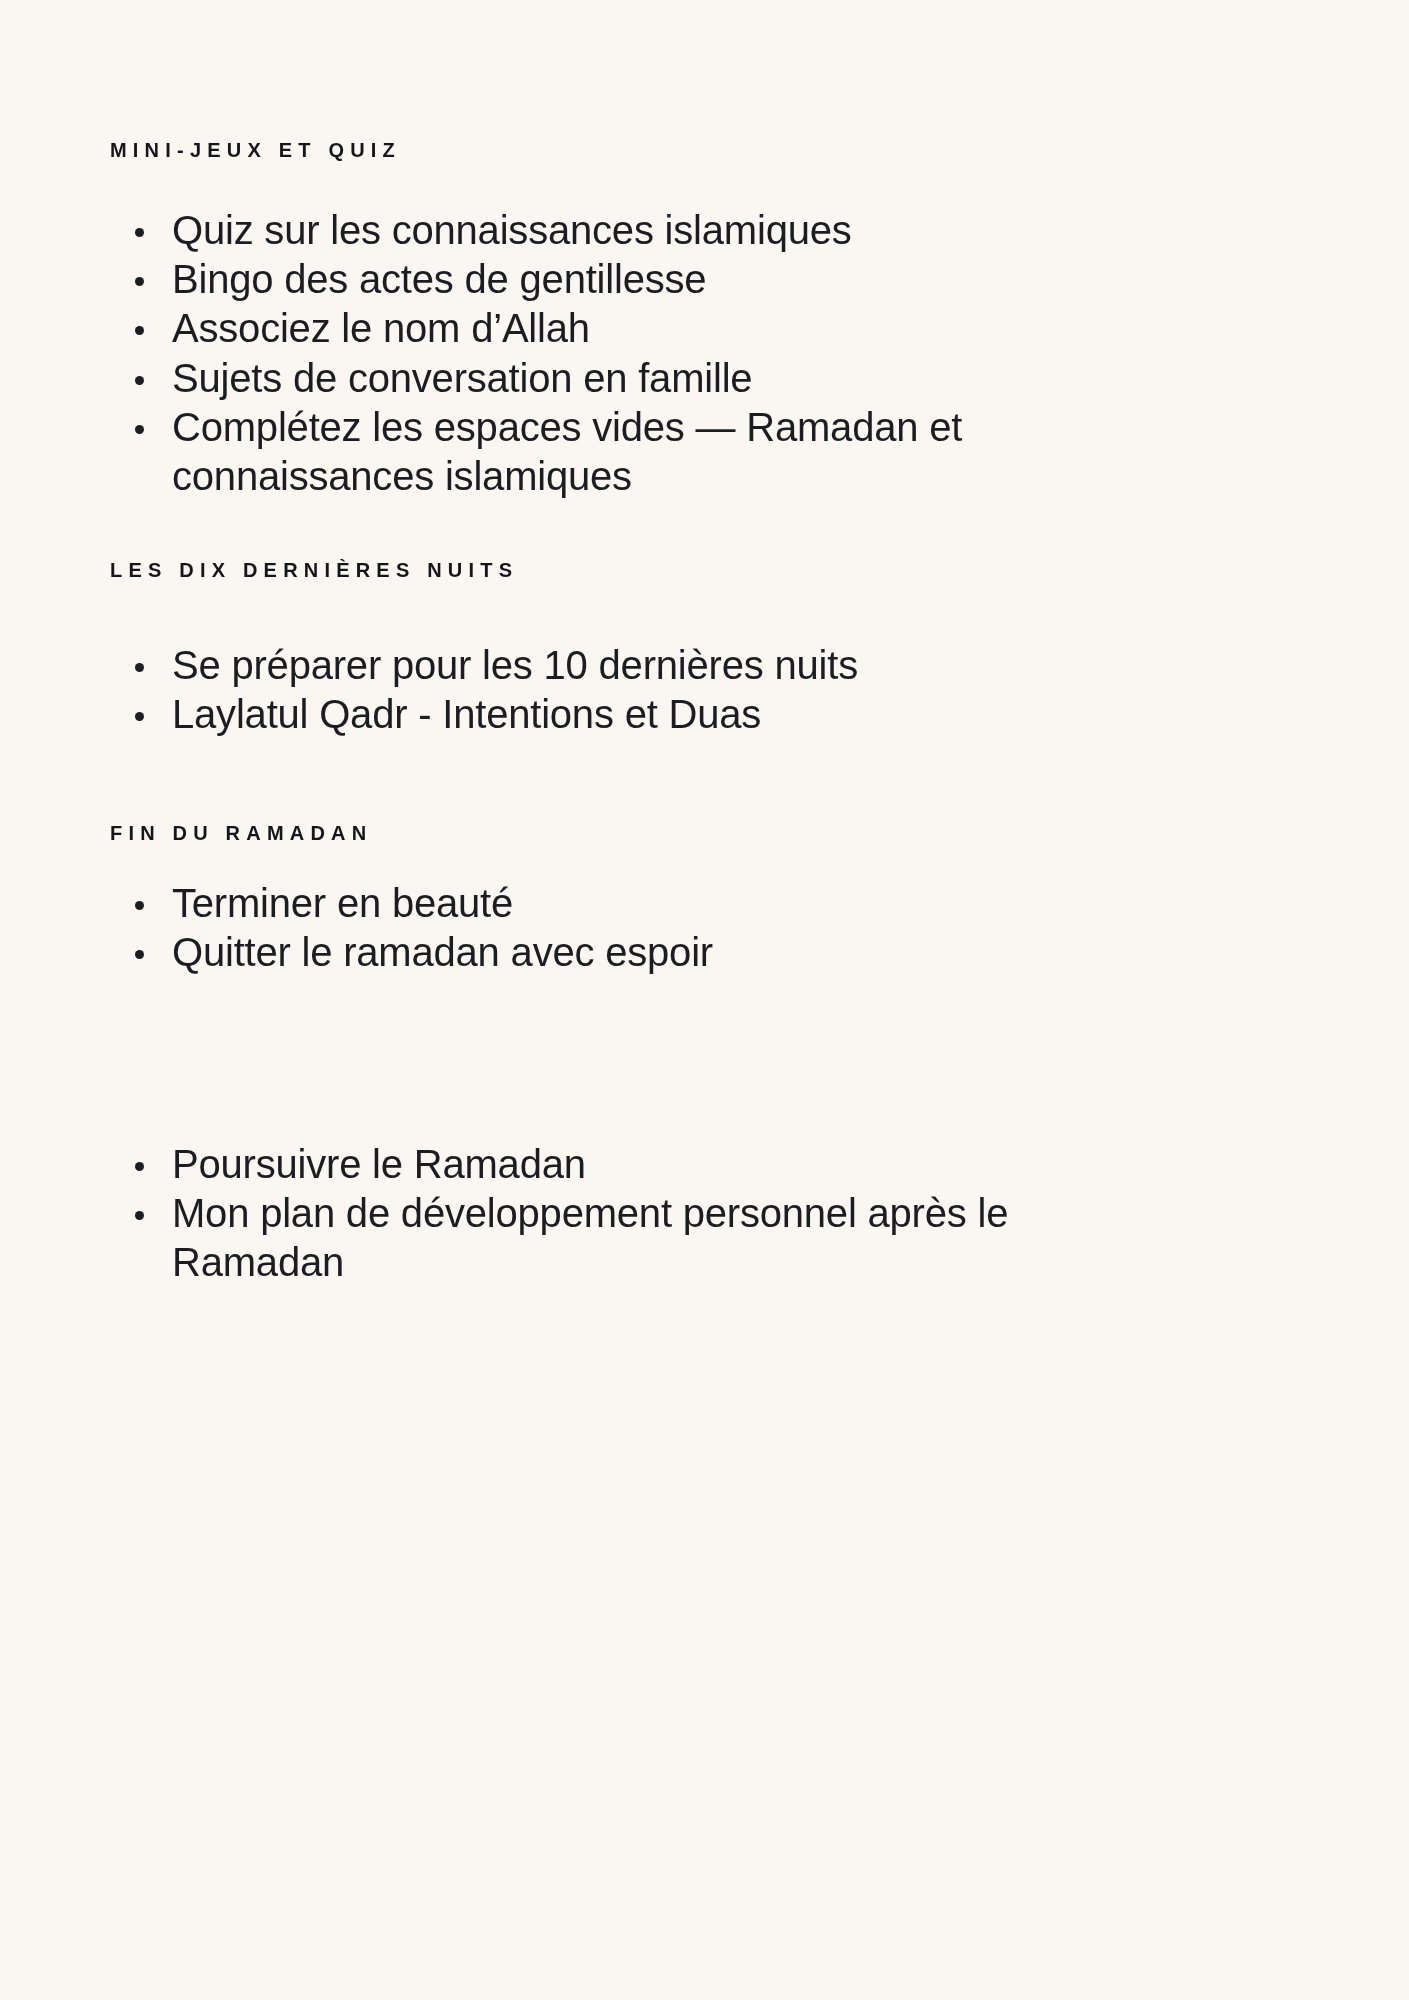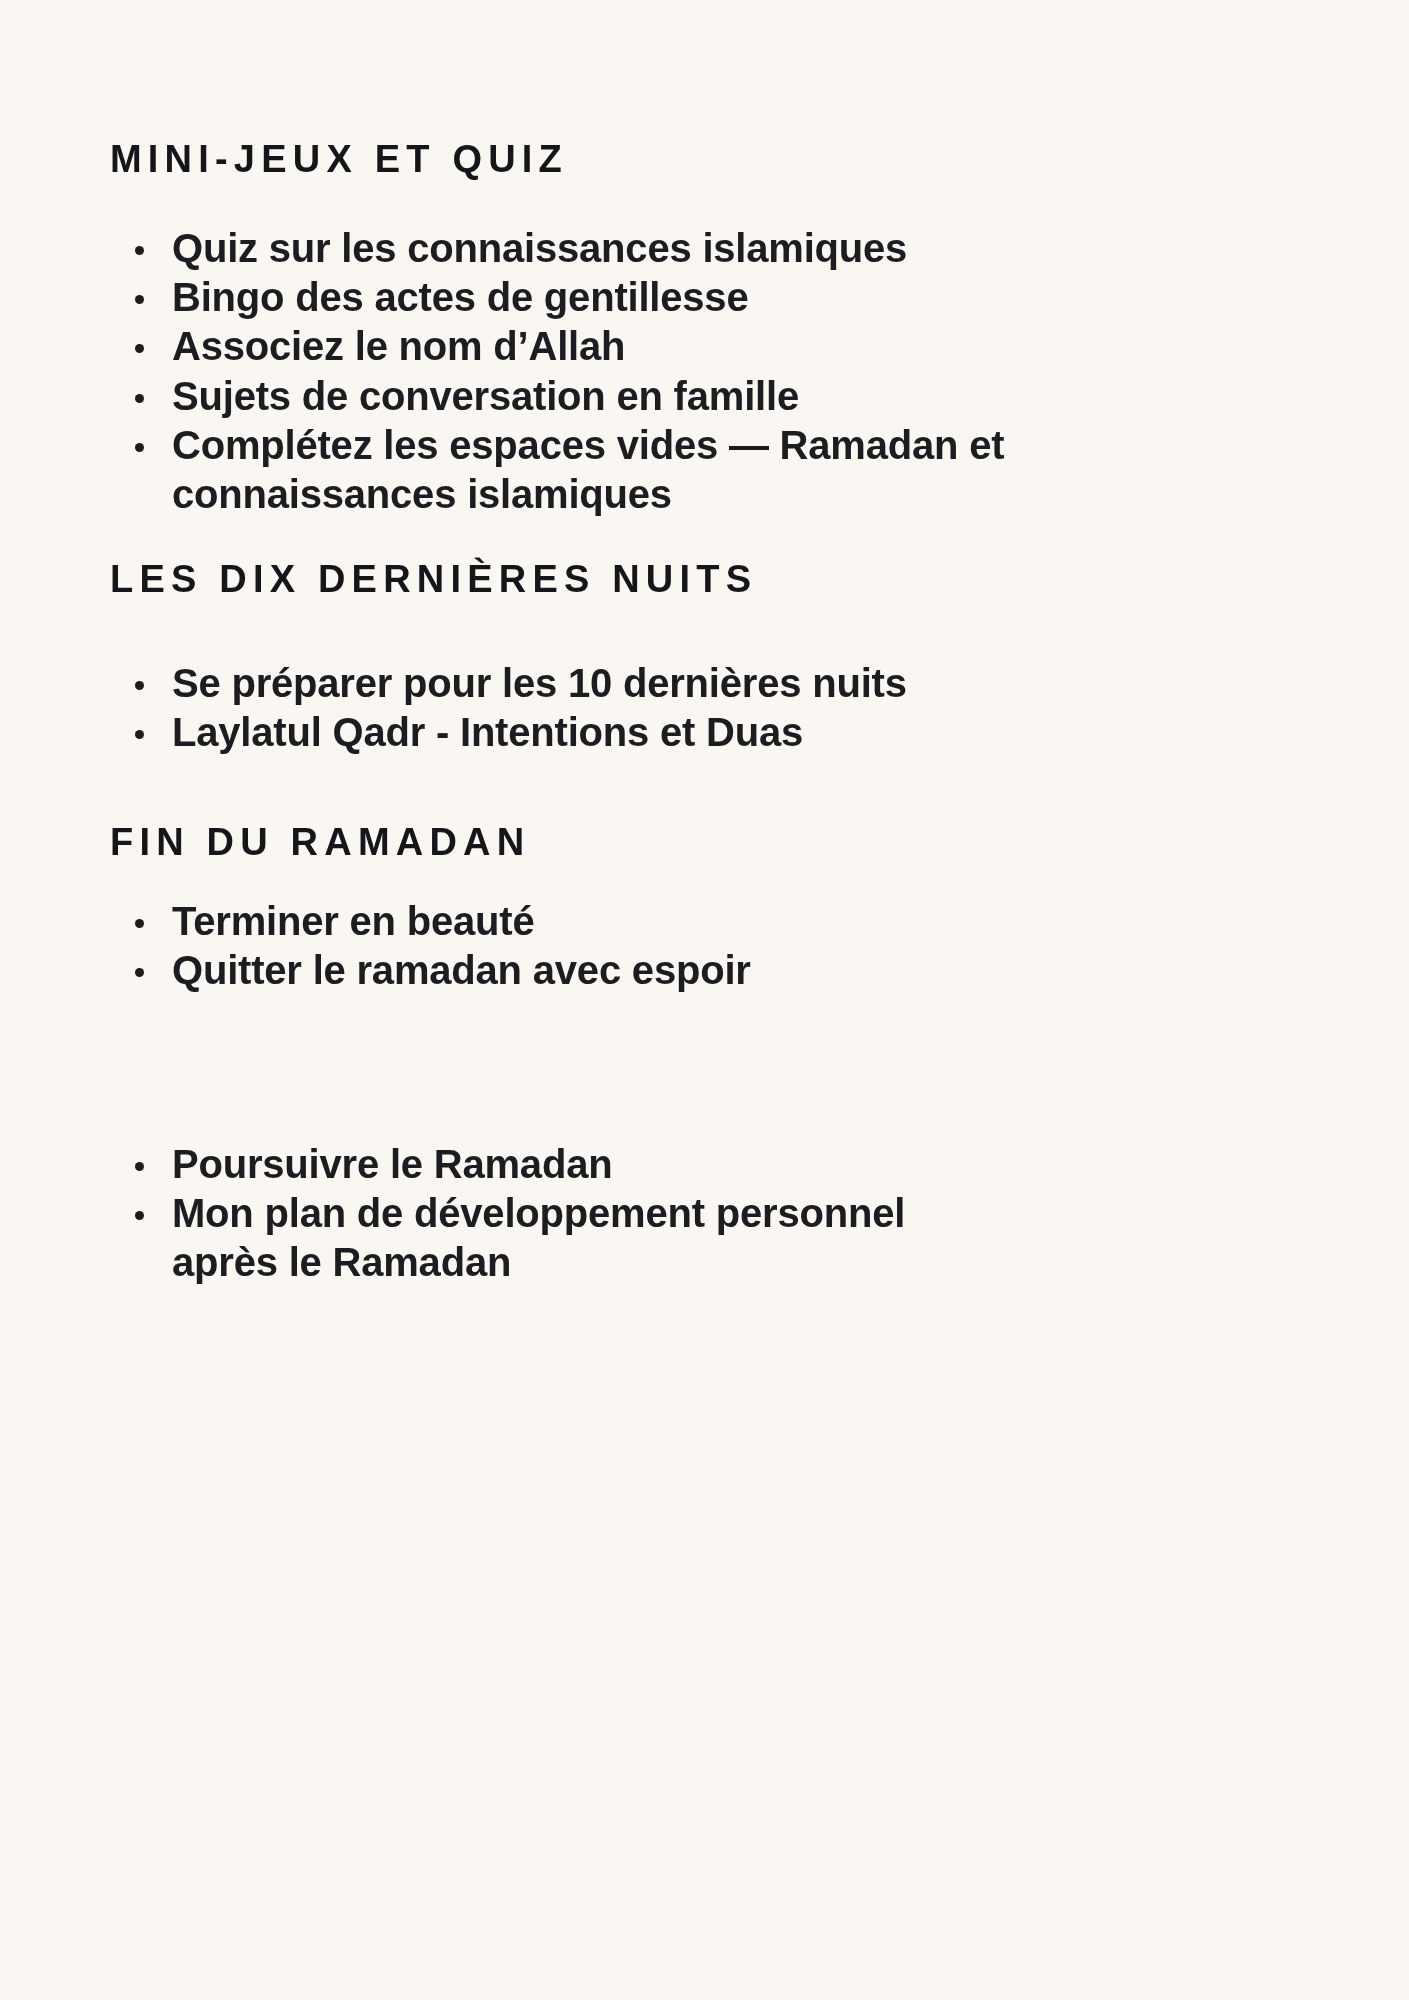--- a/index.html
+++ b/index.html
@@ -24,41 +24,41 @@
   }
 
   .section {
     position: absolute;
     left: 110px;
   }
 
   .section-heading {
     font-family: "Liberation Sans", sans-serif;
     font-weight: 700;
-    font-size: 38px;
+    font-size: 20px;
     letter-spacing: 6.2px;
     color: #15161a;
     text-transform: uppercase;
     line-height: 1;
     white-space: nowrap;
     margin: 0;
   }
 
   ul.bullets {
     list-style: none;
     margin: 0;
     padding: 0;
   }
 
   ul.bullets li {
     position: relative;
     font-size: 40px;
     line-height: 1.23;
     color: #1c1d21;
-    font-weight: 700;
+    font-weight: 400;
     padding-left: 62px;
     margin: 0;
     letter-spacing: -0.2px;
   }
 
   ul.bullets li .dot {
     position: absolute;
     left: 25px;
     top: 22px;
     width: 9px;

